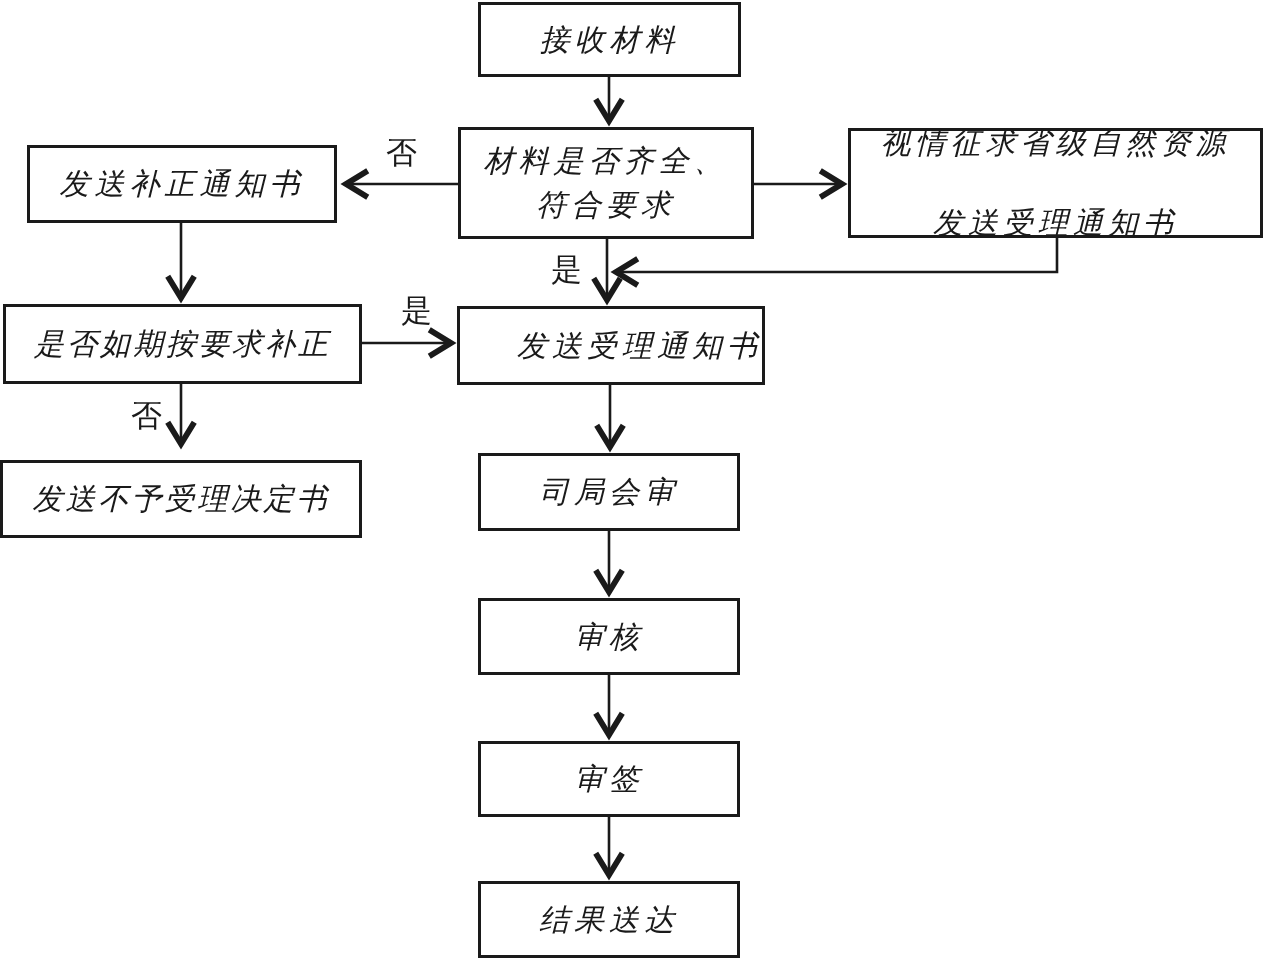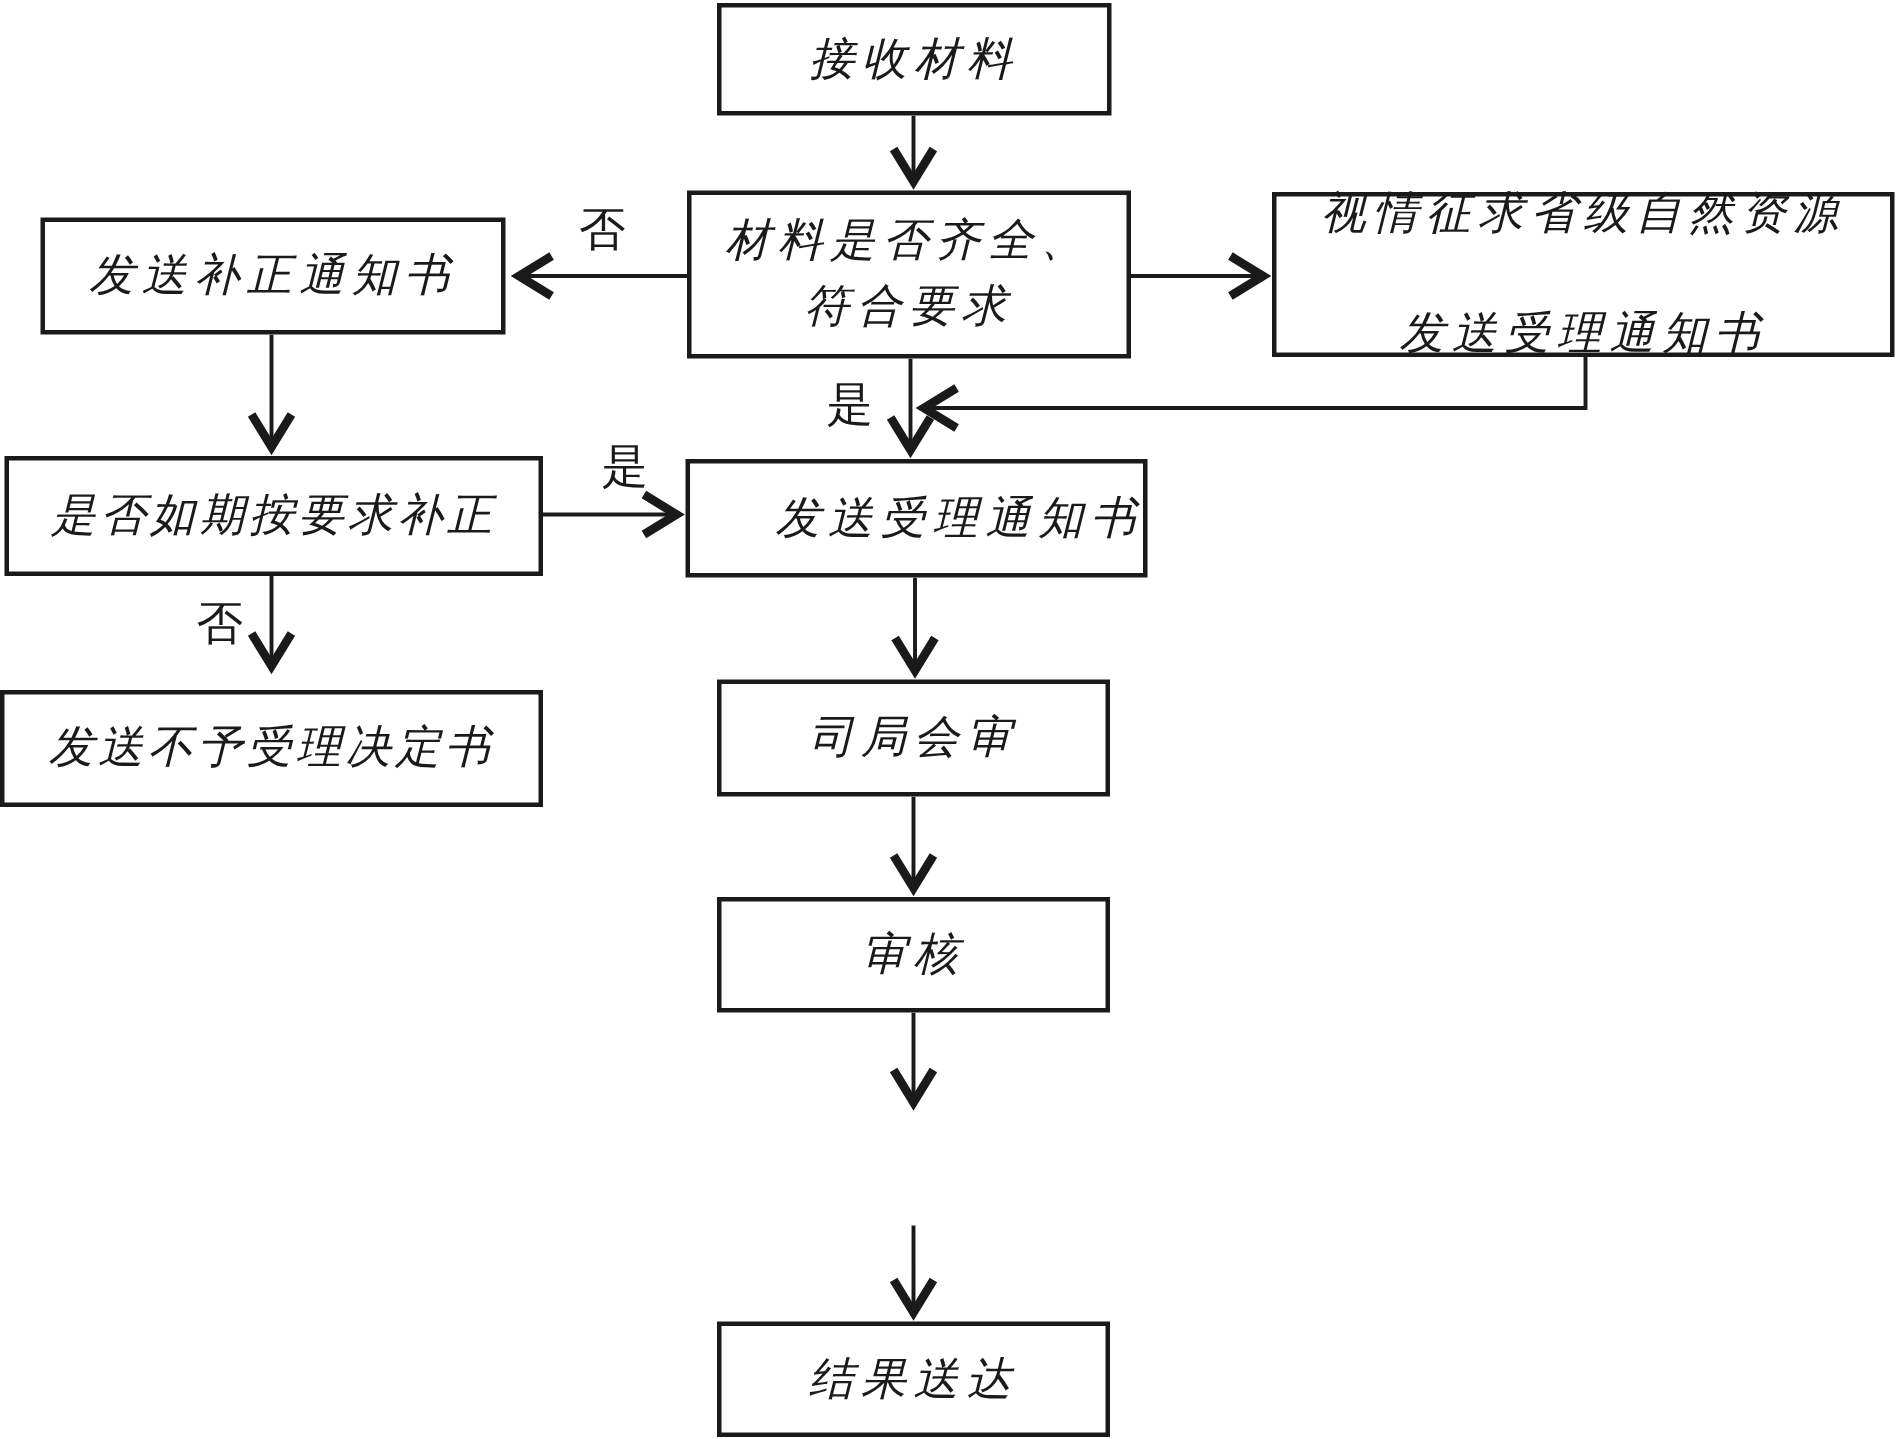--- a/index.html
+++ b/index.html
@@ -103,20 +103,23 @@
   </div>
 
   <div class="node" style="left:478px; top:453px; width:262px; height:78px;">
     <span>司局会审</span>
   </div>
 
   <div class="node" style="left:478px; top:598px; width:262px; height:77px;">
     <span>审核</span>
   </div>
 
+  <div class="node" style="left:478px; top:741px; width:262px; height:76px;">
+    <span>审签</span>
+  </div>
 
   <div class="node" style="left:478px; top:881px; width:262px; height:77px;">
     <span>结果送达</span>
   </div>
 
   <div class="edge-label" style="left:384px; top:137px;">否</div>
 
   <div class="edge-label" style="left:549px; top:254px;">是</div>
 
   <div class="edge-label" style="left:399px; top:295px;">是</div>

